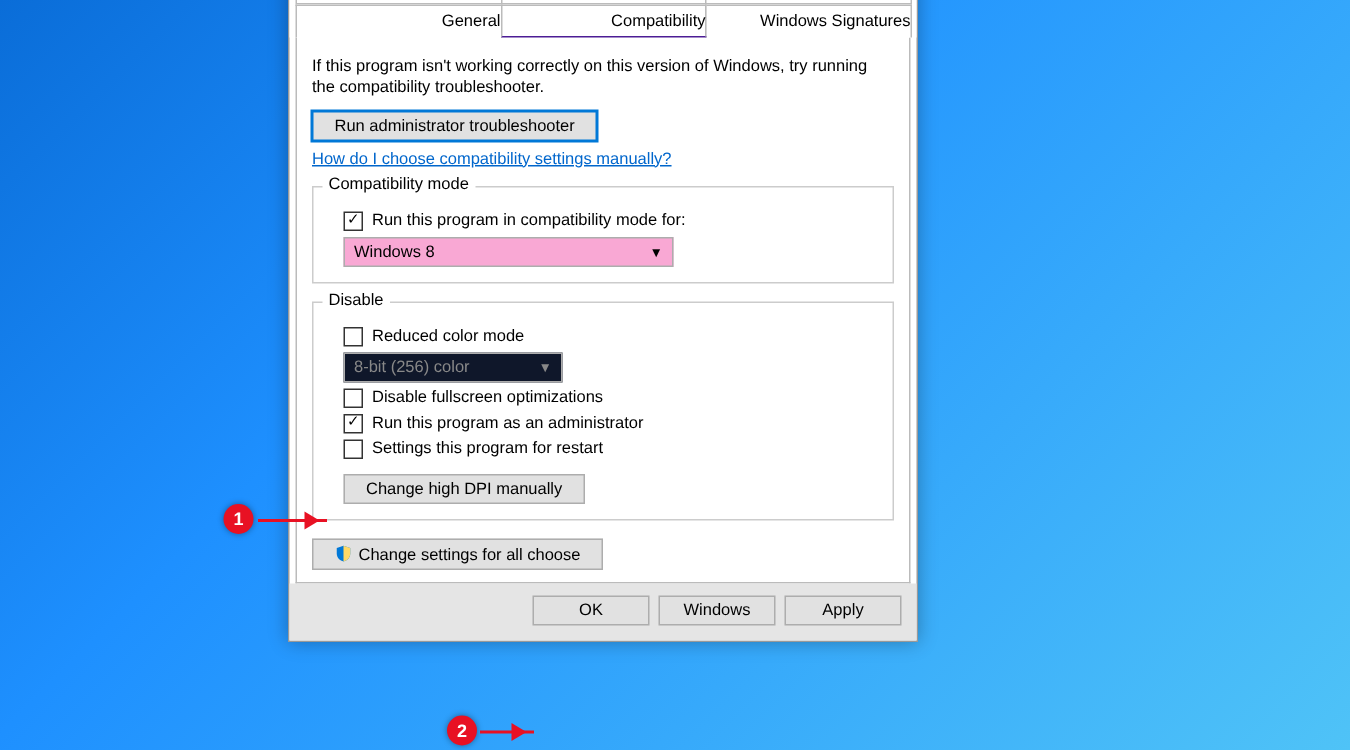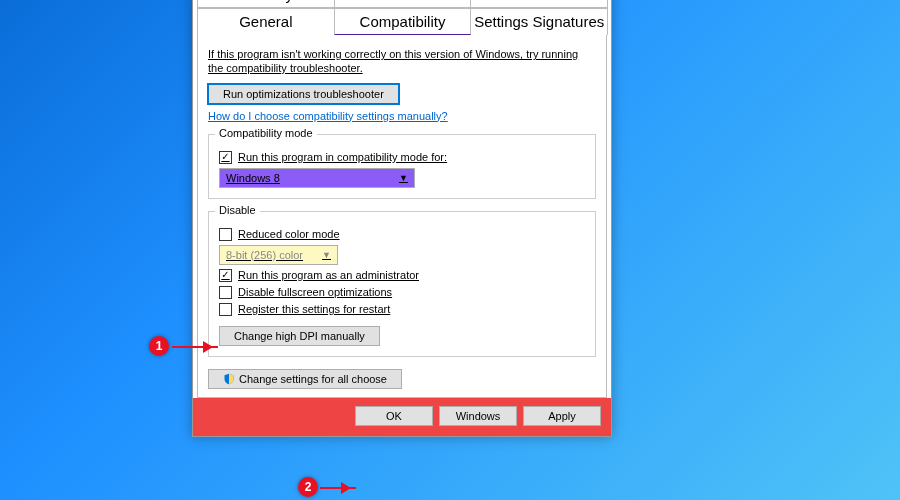--- a/index.html
+++ b/index.html
@@ -24,63 +24,62 @@
   }
   .tabstrip {
     display: flex;
     flex-wrap: wrap;
     padding: 0 4px;
     background: #fff;
   }
   .tabrow { display: flex; width: 100%; }
   .tab {
     flex: 1;
-    text-align: center;
+    text-align: right;
     padding: 4px 0;
     background: #fff;
     border: 1px solid #bbb;
     border-bottom: none;
-    font-size: 15px;
+    font-size: 11px;
     cursor: pointer;
     margin-right: -1px;
   }
   .tab.back { border-bottom: 1px solid #bbb; }
   .tab.active {
     background: #fff;
     position: relative;
     z-index: 2;
     border-bottom: 1px solid #4c1d95;
   }
   .tabcontent {
     border: 1px solid #bbb;
     border-top: none;
     margin: 0 4px;
     padding: 10px 10px 8px 10px;
     background: #fff;
-    text-decoration: underline;
   }
   .intro { margin: 2px 0 8px 0; line-height: 1.3; }
   .btn {
     display: inline-block;
     background: #e1e1e1;
     border: 1px solid #adadad;
     padding: 3px 14px;
     font-size: 11px;
     cursor: pointer;
     text-align: center;
   }
   .btn.focus {
     border: 1px solid #0078d7;
     outline: 1px solid #0078d7;
   }
   .link { color: #0066cc; text-decoration: underline; cursor: pointer; display: inline-block; margin-top: 6px; }
   .groupbox {
     border: 1px solid #ccc;
     margin: 12px 0 0 0;
-    padding: 12px 10px 10px 10px;
+    padding: 12px 10px 10px 20px;
     position: relative;
   }
   .groupbox .legend {
     position: absolute;
     top: -8px;
     left: 6px;
     background: #fff;
     padding: 0 4px;
     font-size: 11px;
   }
@@ -96,48 +95,48 @@
     border: 1px solid #333;
     display: inline-flex;
     align-items: center;
     justify-content: center;
     font-size: 10px;
     line-height: 1;
   }
   .checked::after { content: "✓"; }
   .select {
     border: 1px solid #adadad;
-    background: #8b5cf6;
+    background: #f9a8d4;
     padding: 3px 6px;
-    width: 196px;
+    width: 220px;
     display: flex;
     justify-content: space-between;
     align-items: center;
     margin-top: 4px;
     cursor: pointer;
   }
   .select.disabled {
-    width: 119px;
+    width: 146px;
     color: #888;
-    background: #fef9c3;
+    background: #0f172a;
     cursor: default;
   }
   .caret { font-size: 9px; }
   .shield {
     display: inline-block;
     width: 12px; height: 12px;
     vertical-align: -2px;
     margin-right: 4px;
   }
   .dlg-buttons {
     display: flex;
     justify-content: flex-end;
     gap: 6px;
     padding: 8px 10px 10px 0;
-    background: #ef4444;
+    background: #e5e5e5;
   }
   .dlg-buttons .btn { width: 78px; }
   
   .badge {
     position: absolute;
     width: 20px; height: 20px;
     border-radius: 50%;
     background: #e81123;
     color: #fff;
     font-weight: bold;
@@ -167,27 +166,27 @@
 
   <div class="tabstrip">
     <div class="tabrow">
       <div class="tab back">Security</div>
       <div class="tab back">Details</div>
       <div class="tab back">Previous Versions</div>
     </div>
     <div class="tabrow">
       <div class="tab">General</div>
       <div class="tab active">Compatibility</div>
-      <div class="tab">Settings Signatures</div>
+      <div class="tab">Windows Signatures</div>
     </div>
   </div>
 
   <div class="tabcontent">
     <div class="intro">If this program isn't working correctly on this version of Windows, try running the compatibility troubleshooter.</div>
-    <div class="btn focus">Run optimizations troubleshooter</div>
+    <div class="btn focus">Run administrator troubleshooter</div>
     <div class="link">How do I choose compatibility settings manually?</div>
 
     <div class="groupbox">
       <span class="legend">Compatibility mode</span>
       <label class="check">
         <span class="box checked"></span>
         <span>Run this program in compatibility mode for:</span>
       </label>
       <div class="select">
         <span>Windows 8</span>
@@ -202,32 +201,32 @@
         <span class="box"></span>
         <span>Reduced color mode</span>
       </label>
       <div class="select disabled">
         <span>8-bit (256) color</span>
         <span class="caret">▼</span>
       </div>
 
 
       <label class="check">
+        <span class="box"></span>
+        <span>Disable fullscreen optimizations</span>
+      </label>
+
+      <label class="check">
         <span class="box checked"></span>
         <span>Run this program as an administrator</span>
       </label>
 
       <label class="check">
         <span class="box"></span>
-        <span>Disable fullscreen optimizations</span>
-      </label>
-
-      <label class="check">
-        <span class="box"></span>
-        <span>Register this settings for restart</span>
+        <span>Settings this program for restart</span>
       </label>
 
       <div class="btn" style="margin-top:6px;">Change high DPI manually</div>
     </div>
 
     <div class="btn" style="margin-top:12px;">
       <svg class="shield" viewBox="0 0 16 16">
         <path d="M8 1 L14 3 V8 C14 12 11 14.5 8 15 C5 14.5 2 12 2 8 V3 Z" fill="#0078d7"></path>
         <path d="M8 1 L14 3 V8 C14 12 11 14.5 8 15 V1 Z" fill="#ffd966"></path>
       </svg><span>Change settings for all choose</span>

